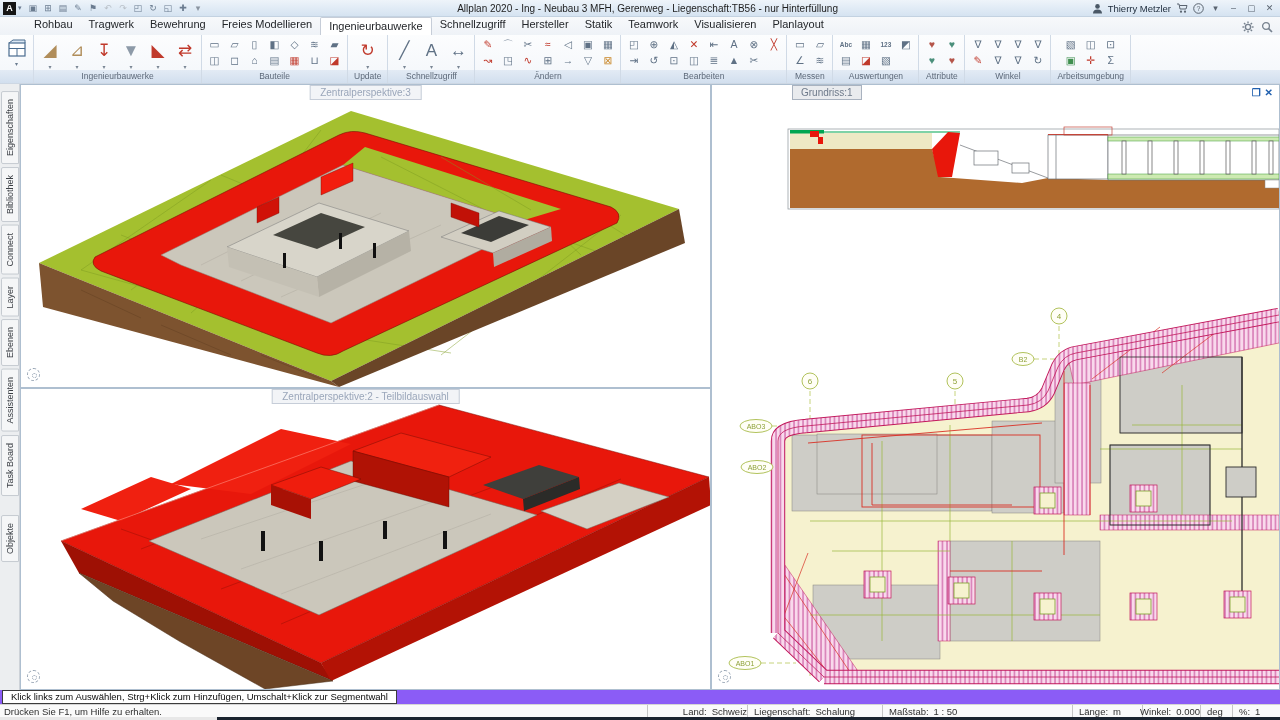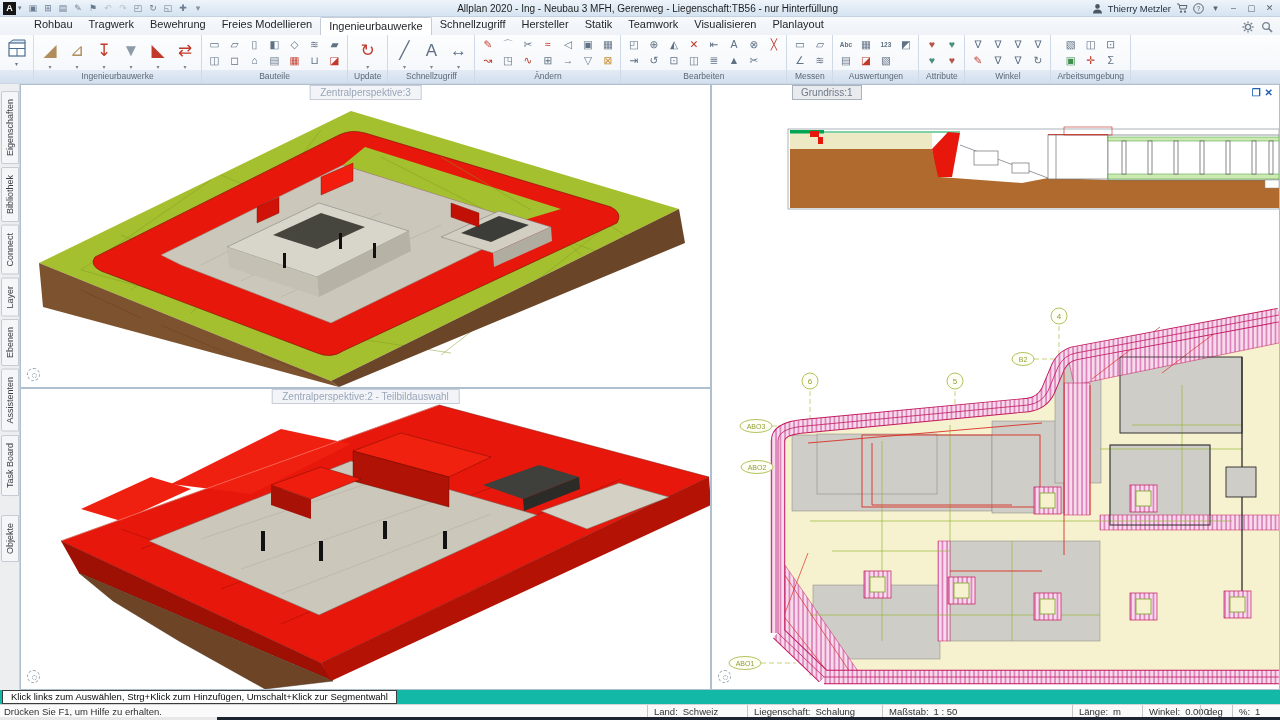--- a/index.html
+++ b/index.html
@@ -48,21 +48,21 @@
   .vp3{width:569px;height:606px}
   .vp svg.scene{position:absolute;inset:0;width:100%;height:100%}
   .vpchip{position:absolute;top:0;left:50%;transform:translateX(-50%);background:#f2f4f7;border:1px solid #c6cdd8;color:#9aa6ba;font-size:10px;padding:1px 10px;white-space:nowrap;z-index:3}
   .vp3 .vpchip{left:80px;transform:none;background:#e9ebee;border-color:#a9b2bf;color:#6e7a8a;padding:1px 8px}
   .vpbtns{position:absolute;top:2px;right:6px;z-index:3;display:flex;gap:4px}
   .vpbtn{color:#1f5fae;font-size:10px;font-weight:bold;line-height:12px}
   .compass{position:absolute;left:6px;bottom:6px;width:13px;height:13px;border:1px dashed #94a2b2;border-radius:50%;z-index:3}
   .compass::after{content:"";position:absolute;left:4px;top:4px;width:3px;height:3px;border:1px dotted #94a2b2;border-radius:50%}
 
   
-  .promptrow{height:14px;background:#14b8a6;position:relative}
+  .promptrow{height:14px;background:#8b5cf6;position:relative}
   .promptbox{position:absolute;left:2px;top:0;background:#fff;border:1px solid #3c3c3c;font-size:9.5px;line-height:12px;padding:0 8px;white-space:nowrap;color:#0a0a0a}
   .statusrow{height:13px;display:flex;align-items:center;background:#fafafa;border-top:1px solid #d5d5d5;font-size:9.5px;color:#2f2f2f}
   .help{flex:1;padding-left:4px;white-space:nowrap}
   #status-fields{display:flex;height:100%}
   .sfield{border-left:1px solid #c6c6c6;padding-left:6px;display:flex;gap:5px;align-items:center;white-space:nowrap}
   .bottomstrip{height:3px;background:linear-gradient(to right,#e8e8e8 0 217px,#1b2430 217px)}
 </style>
 </head>
 <body>
 
@@ -537,37 +537,37 @@
       </div>
     </div>
   </div>
 
   <div class="promptrow">
     <div class="promptbox">Klick links zum Auswählen, Strg+Klick zum Hinzufügen, Umschalt+Klick zur Segmentwahl</div>
   </div>
   <div class="statusrow">
     <div class="help">Drücken Sie F1, um Hilfe zu erhalten.</div>
     <div id="status-fields">
-        <div class="sfield" style="width: 100px;">
+        <div class="sfield" style="width: 100px; justify-content: flex-end;">
           <span>Land:</span>
           <span>Schweiz</span>
         </div>
         <div class="sfield" style="width: 135px;">
           <span>Liegenschaft:</span>
           <span>Schalung</span>
         </div>
         <div class="sfield" style="width: 190px;">
           <span>Maßstab:</span>
           <span>1 : 50</span>
         </div>
         <div class="sfield" style="width: 70px;">
           <span>Länge:</span>
           <span>m</span>
         </div>
-        <div class="sfield" style="width: 58px;">
+        <div class="sfield" style="width: 58px; justify-content: flex-end;">
           <span>Winkel:</span>
           <span>0.000</span>
         </div>
         <div class="sfield" style="width: 32px;">
           <span>deg</span>
           <span></span>
         </div>
         <div class="sfield" style="width: 48px;">
           <span>%:</span>
           <span>1</span>

